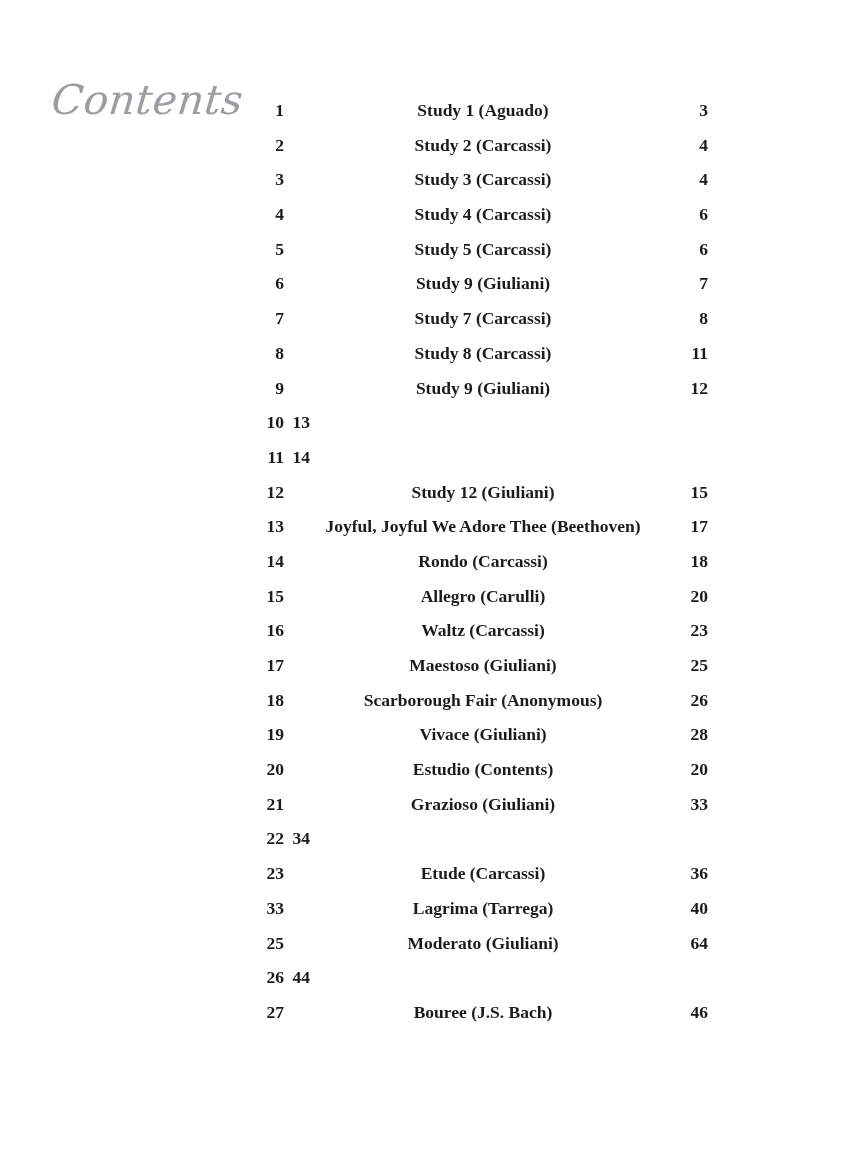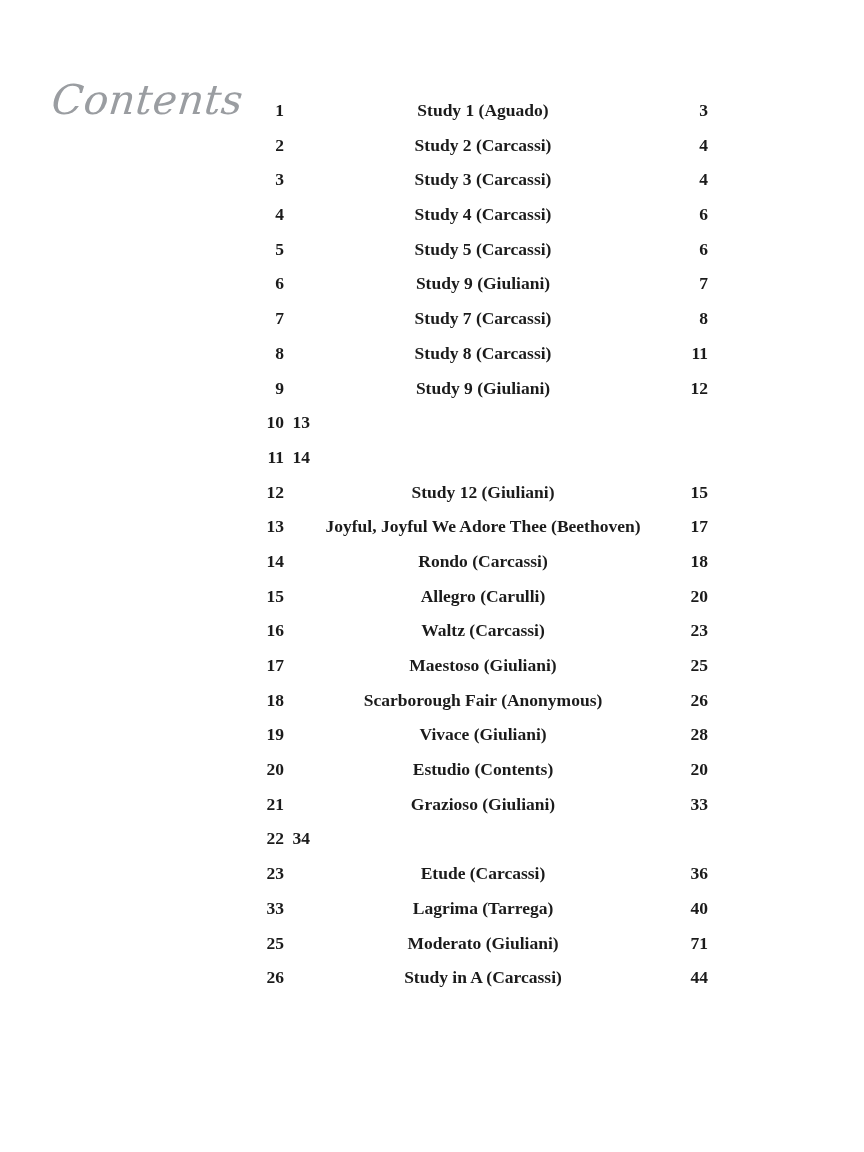--- a/index.html
+++ b/index.html
@@ -189,22 +189,26 @@
         <span class="toc-page">36</span>
       </div>
       <div class="toc-row">
         <span class="toc-index">33</span>
         <span class="toc-title">Lagrima (Tarrega)</span>
         <span class="toc-page">40</span>
       </div>
       <div class="toc-row">
         <span class="toc-index">25</span>
         <span class="toc-title">Moderato (Giuliani)</span>
-        <span class="toc-page">71</span>
+        <span class="toc-page">64</span>
       </div>
       <div class="toc-row">
         <span class="toc-index">26</span>
-        <span class="toc-title">Study in A (Carcassi)</span>
         <span class="toc-page">44</span>
       </div>
+      <div class="toc-row">
+        <span class="toc-index">27</span>
+        <span class="toc-title">Bouree (J.S. Bach)</span>
+        <span class="toc-page">46</span>
+      </div>
     </div>
 
 </div>
 
 </body></html>

